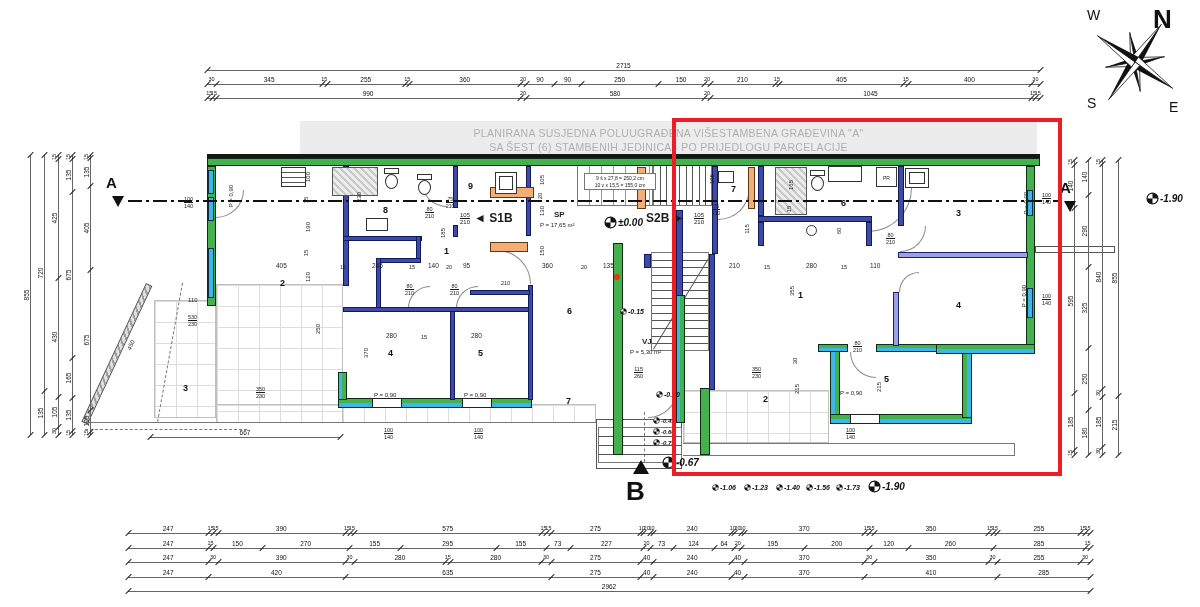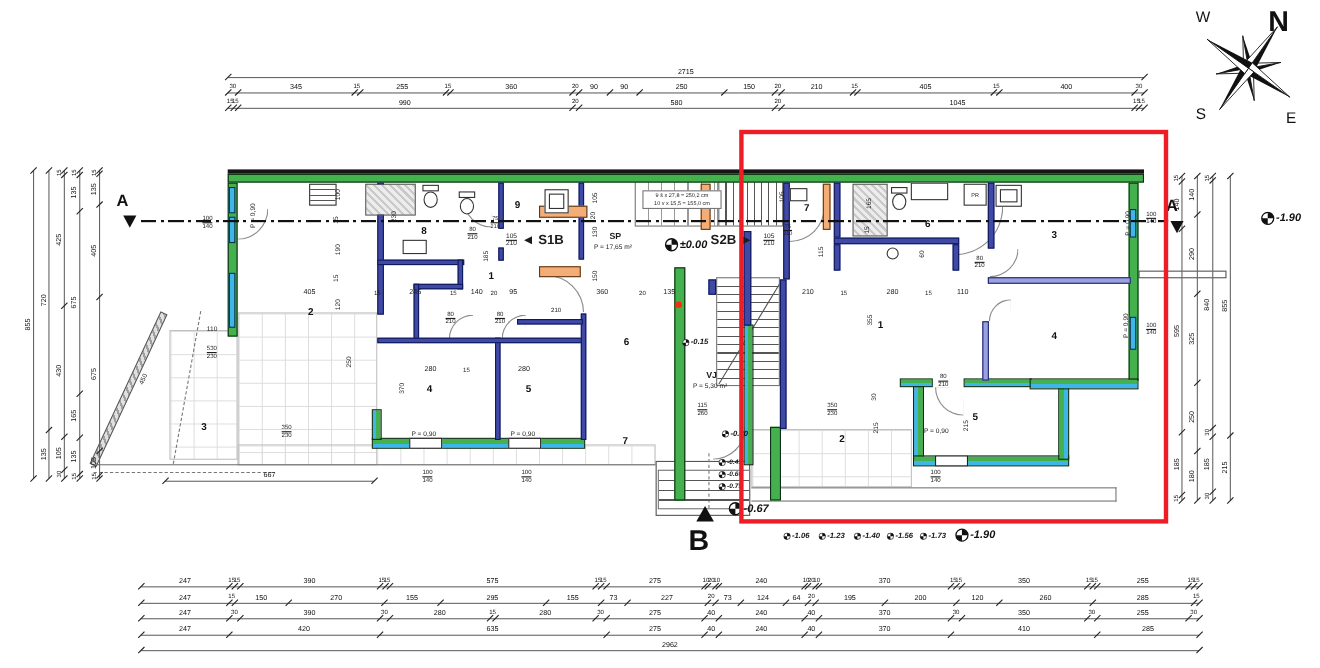--- a/index.html
+++ b/index.html
@@ -62,20 +62,24 @@
 .room{position:absolute;font-size:9px;font-weight:bold;color:#111;z-index:30;}
 .reddot{position:absolute;left:614px;top:274px;width:6px;height:6px;border-radius:50%;background:#f2300c;z-index:35;}
 .lineseg{position:absolute;height:1px;background:#555;transform-origin:left top;z-index:3;}
 .dashseg{background:none;border-top:1px dashed #777;}
 </style>
 </head>
 <body>
 
 <div id="stage">
 
+  <div id="banner">
+    <div>PLANIRANA SUSJEDNA POLUUGRAĐENA VIŠESTAMBENA GRAĐEVINA "A"</div>
+    <div>SA ŠEST (6) STAMBENIH JEDINICA - PO PRIJEDLOGU PARCELACIJE</div>
+  </div>
 
   <div id="sectionline"></div>
 
   <div class="secA" style="left:106px;top:174px;font-size:15px;">A</div>
   <div class="tri-d" style="left:112px;top:196px;"></div>
   <div class="secA" style="left:1060px;top:179px;font-size:15px;">A</div>
   <div class="tri-d" style="left:1064px;top:201px;"></div>
   <div class="tri-u" style="left:633px;top:460px;"></div>
   <div class="secA" style="left:626px;top:476px;font-size:26px;">B</div>
 

